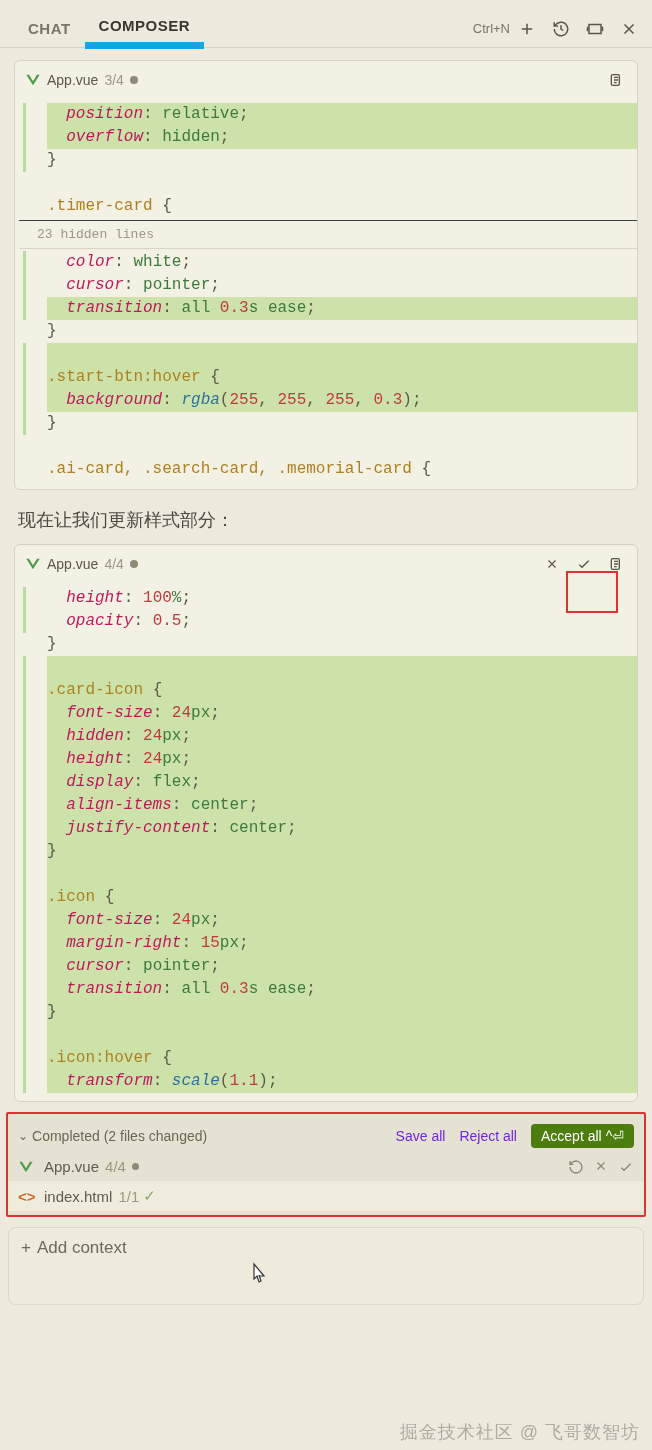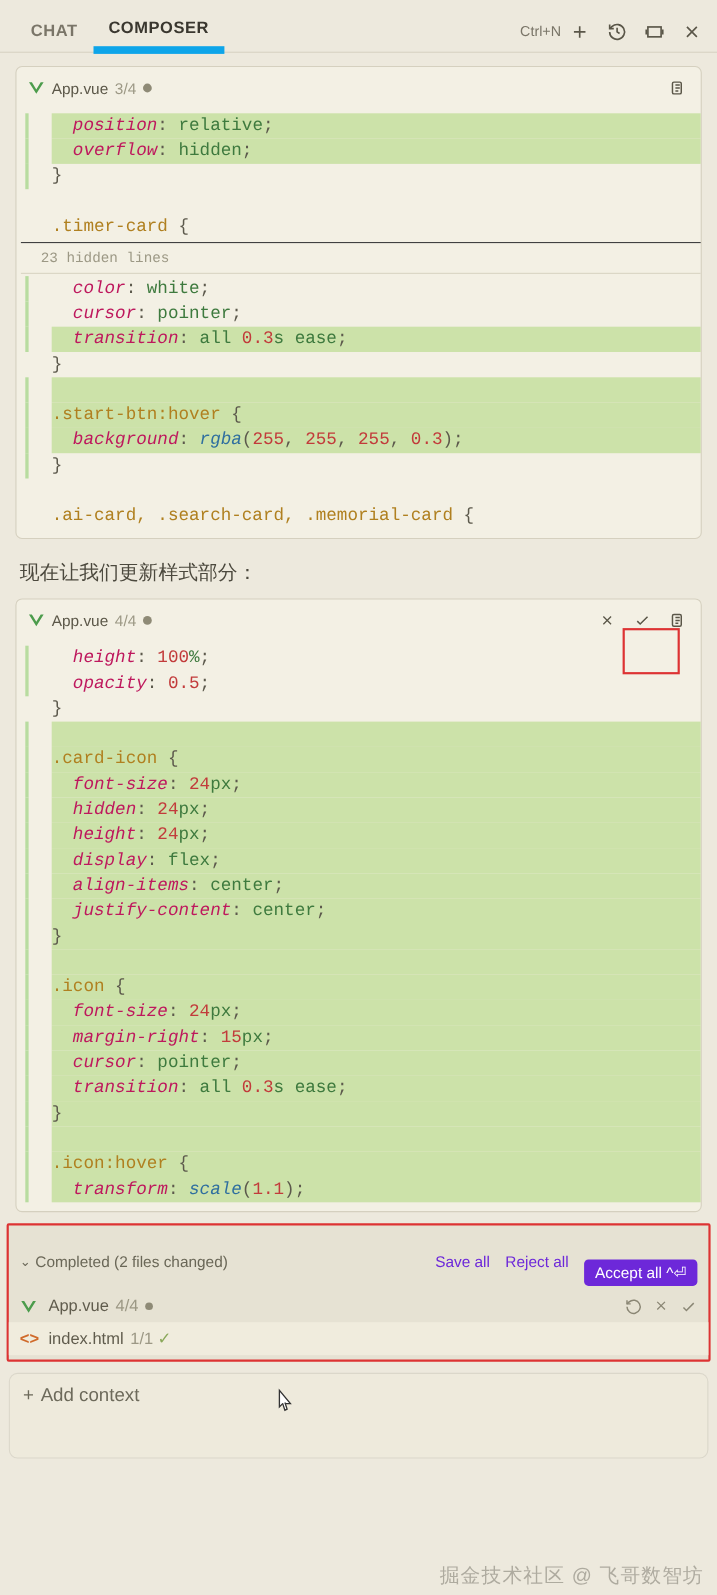--- a/index.html
+++ b/index.html
@@ -32,21 +32,21 @@
 .c-fn { color: #2f6f9f; font-style: italic; }
 .c-pun { color: #5c594c; }
 .msg { margin: 18px 18px 0 18px; font-size: 18px; color: #4c493e; }
 .red-box { border: 2px solid #d33; }
 .red1 { position: absolute; left: 566px; top: 571px; width: 52px; height: 42px; z-index: 5; }
 .completed { margin: 10px 6px 0 6px; border: 2px solid #d33; border-radius: 2px; background: #e6e2d3; padding: 6px 0 4px 0;}
 .comp-head { display:flex; align-items:center; padding: 4px 10px; font-size:14px; color:#6a6757;}
 .comp-head .chev { margin-right: 4px; font-size:12px;}
 .comp-actions { margin-left:auto; display:flex; gap:14px; align-items:center;}
 .link-btn { color:#6d28d9; font-size:14px; cursor:pointer;}
-.accept-btn { background:#6d28d9; color:#fff; padding:4px 10px; border-radius:4px; font-size:14px; display:flex; align-items:center; gap:4px;margin-top:21px;}
+.accept-btn { background:#4d7c0f; color:#fff; padding:4px 10px; border-radius:4px; font-size:14px; display:flex; align-items:center; gap:4px;}
 .file-row { display:flex; align-items:center; padding:6px 10px; font-size:15px;}
 .file-row.alt { background:#f0ecdd;}
 .file-row .fi { width:18px; margin-right:8px;}
 .file-row .nm { color:#605c4d;}
 .file-row .ct { color:#9c9885; margin-left:6px;}
 .file-row .ck { color:#8aa85a; margin-left:4px;}
 .file-row .dot { width:7px; height:7px; border-radius:50%; background:#8e8a76; margin-left:6px;}
 .file-row .row-r { margin-left:auto; display:flex; gap:10px; color:#8a8674;}
 .cursor-ptr { position:absolute; left:248px; top:1262px; z-index:10;}
 .input-area { margin: 10px 8px 0 8px; border: 1px solid rgba(0,0,0,.08); border-radius:8px; background:#eeeadc; padding: 10px 12px 38px 12px; position:relative;}

